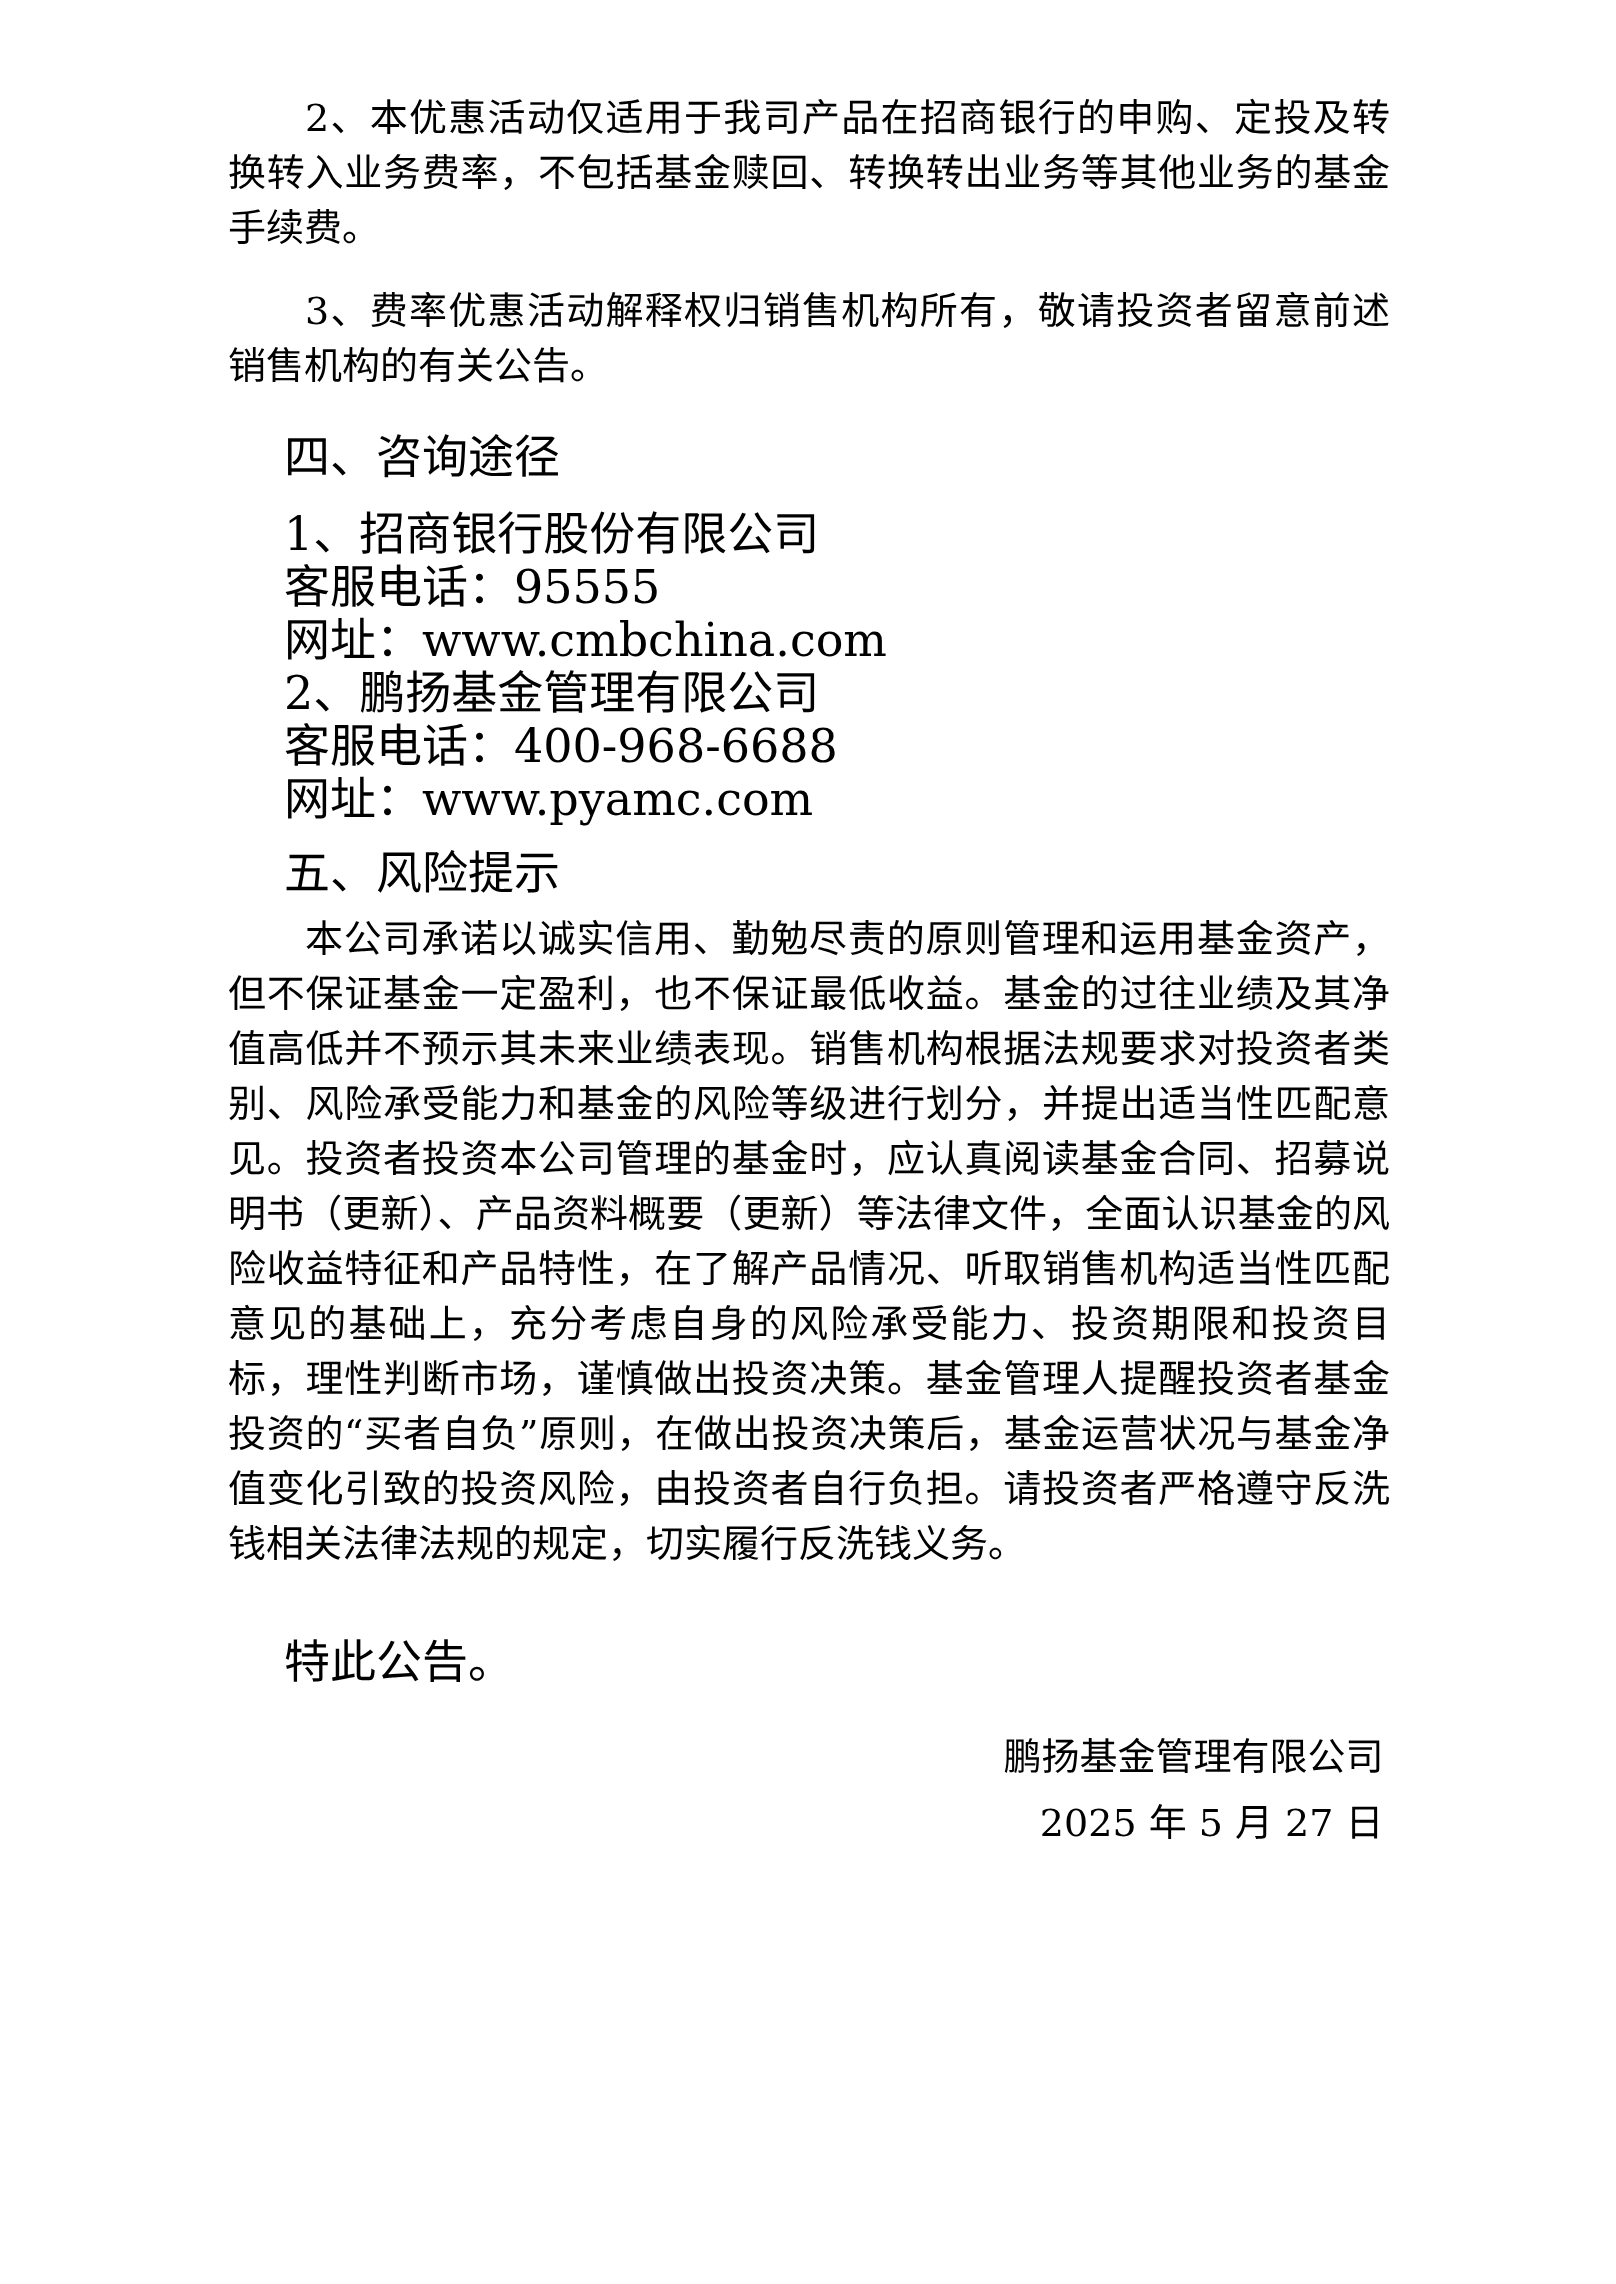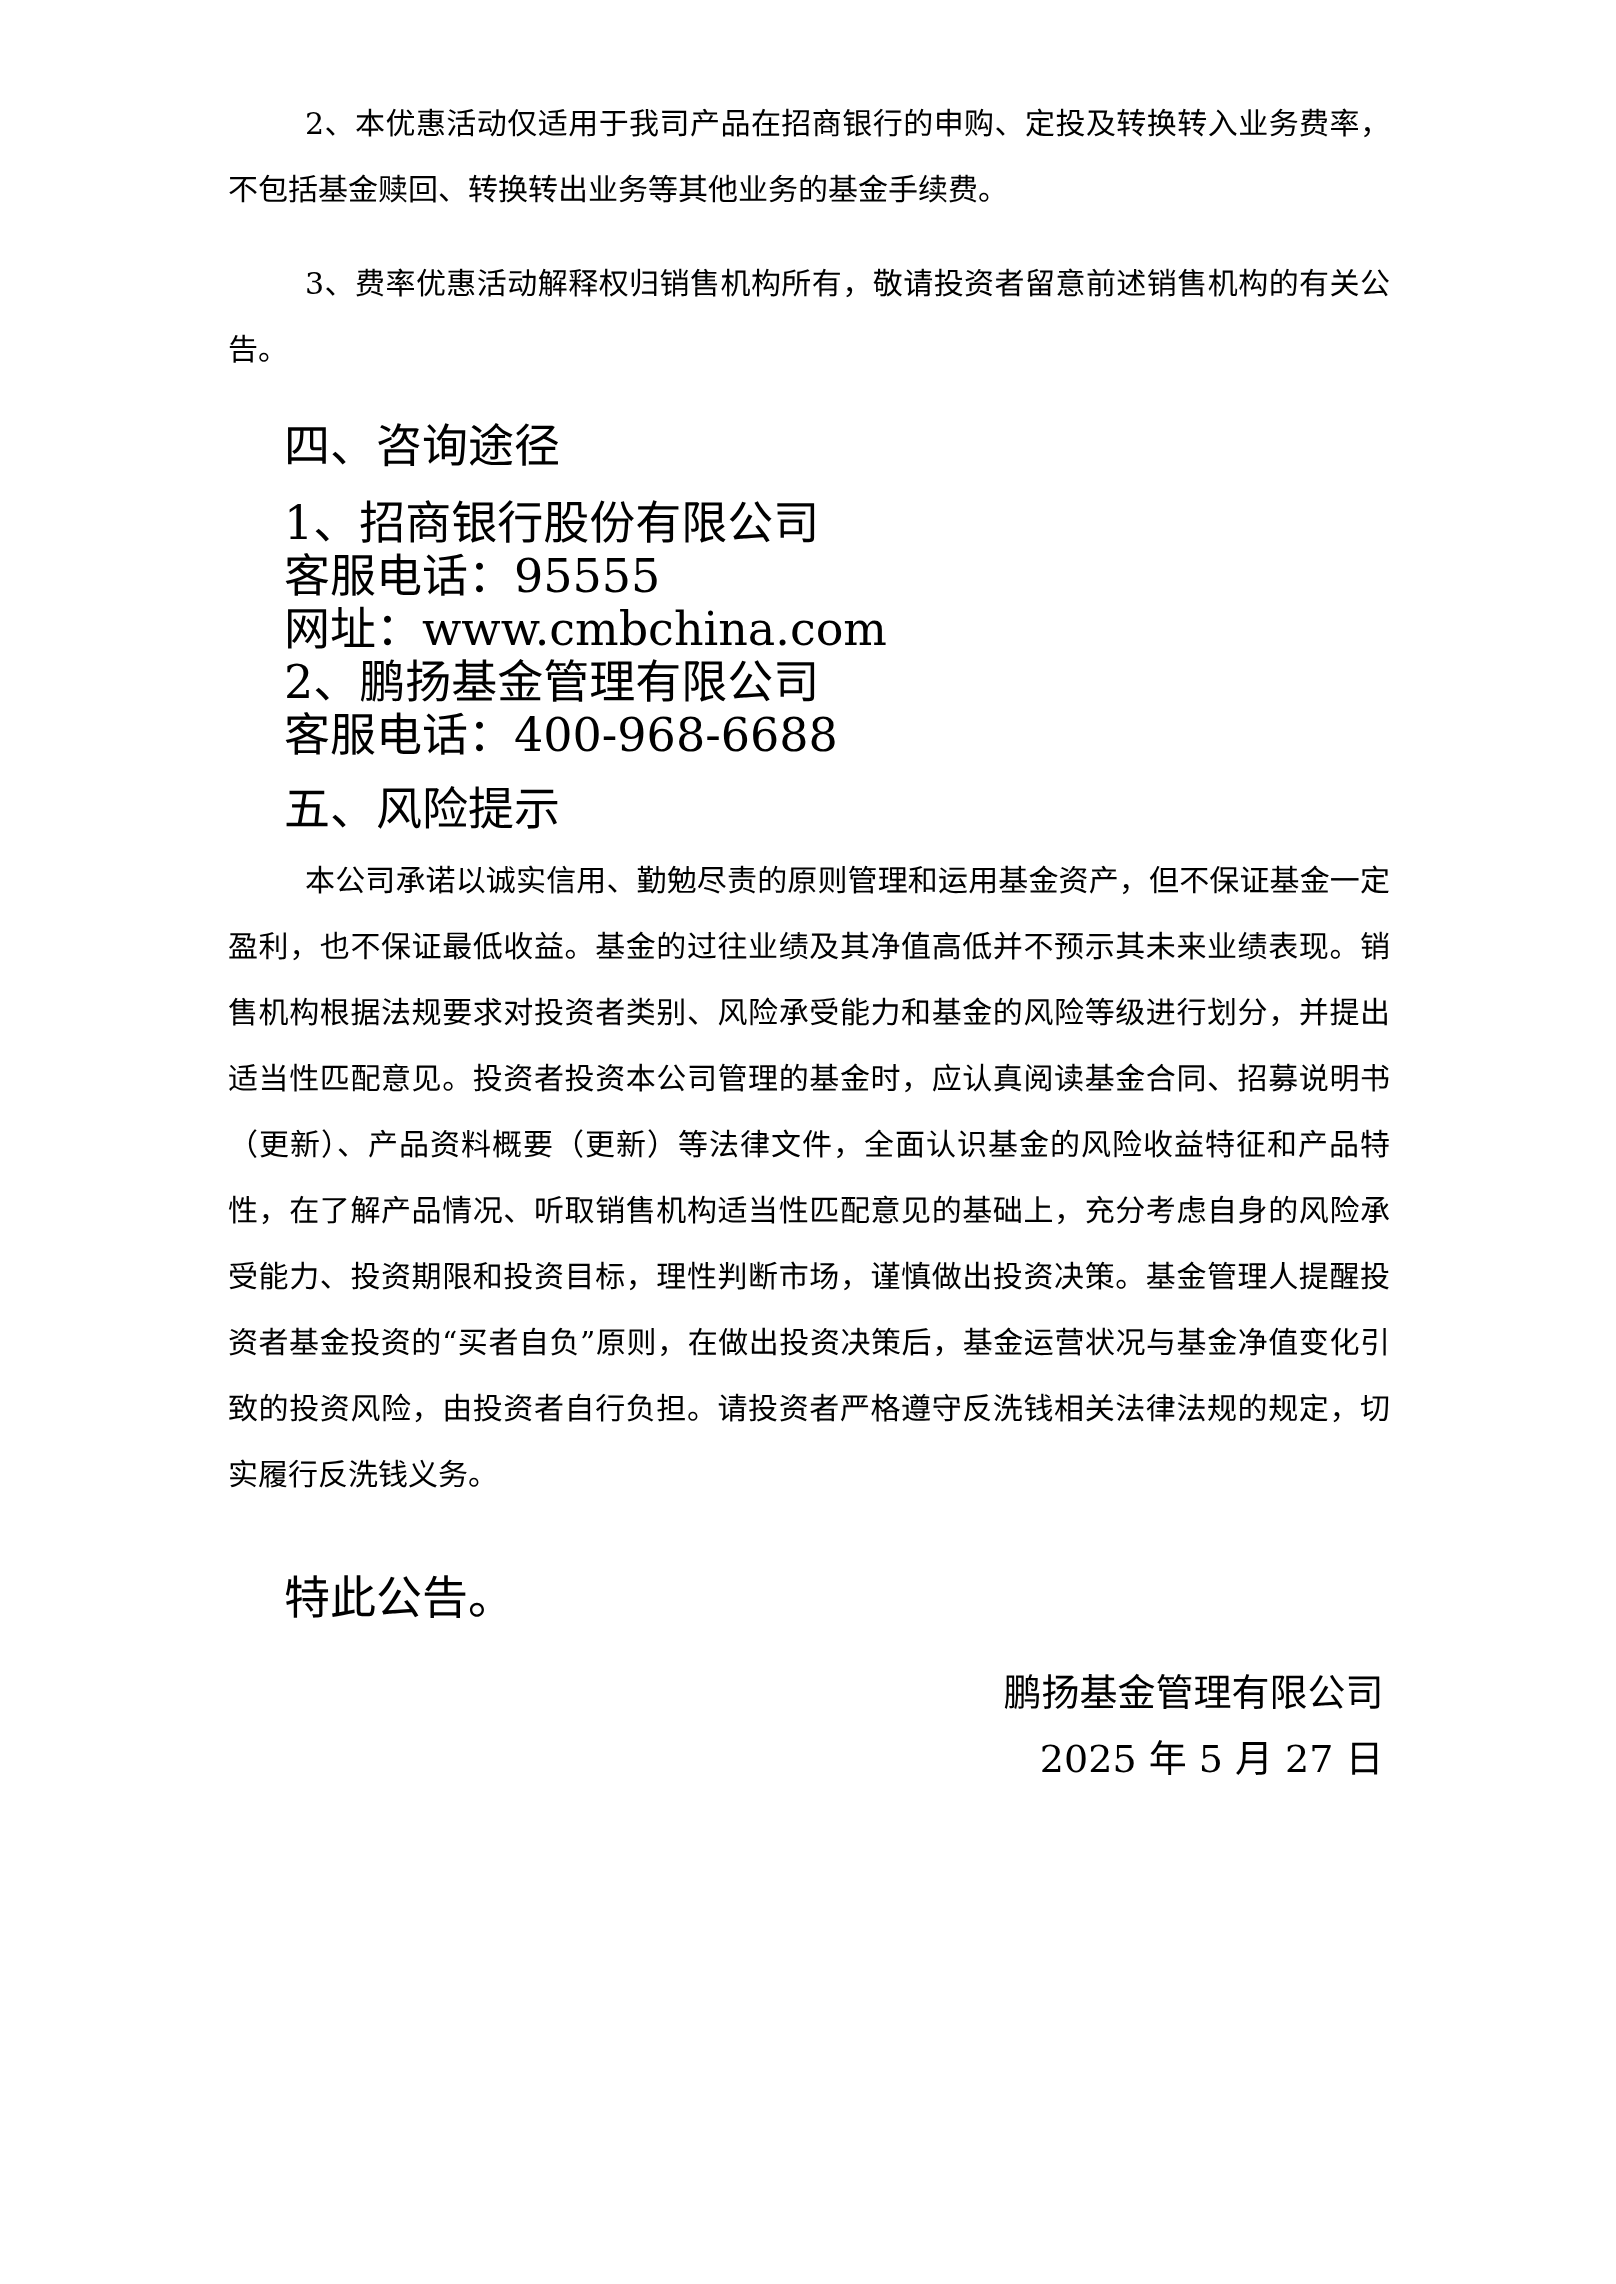--- a/index.html
+++ b/index.html
@@ -26,22 +26,22 @@
   
   .doc-body {
     position: absolute;
     left: 228px;
     top: 91px;
     width: 1162px;
   }
 
   
   .para {
-    font-size: 30px;
-    line-height: 66px;
+    font-size: 38px;
+    line-height: 55px;
     margin: 0 0 16.3px 0;
     text-align: justify;
     text-justify: inter-ideograph;
     letter-spacing: 0;
     word-break: break-all;
   }
   
   .para.indent {
     text-indent: 77px;
   }
@@ -109,20 +109,23 @@
       <span>客服电话：</span><span class="latin">95555</span>
     </p>
     <p class="line tight">
       <span>网址：</span><span class="latin">www.cmbchina.com</span>
     </p>
 
     <p class="line tight">2、鹏扬基金管理有限公司</p>
     <p class="line tight">
       <span>客服电话：</span><span class="latin">400-968-6688</span>
     </p>
+    <p class="line tight">
+      <span>网址：</span><span class="latin">www.pyamc.com</span>
+    </p>
 
     <div class="gap-md"></div>
 
     <p class="line">五、风险提示</p>
 
     <div class="gap-sm"></div>
 
     <p class="para indent">本公司承诺以诚实信用、勤勉尽责的原则管理和运用基金资产，但不保证基金一定盈利，也不保证最低收益。基金的过往业绩及其净值高低并不预示其未来业绩表现。销售机构根据法规要求对投资者类别、风险承受能力和基金的风险等级进行划分，并提出适当性匹配意见。投资者投资本公司管理的基金时，应认真阅读基金合同、招募说明书（更新）、产品资料概要（更新）等法律文件，全面认识基金的风险收益特征和产品特性，在了解产品情况、听取销售机构适当性匹配意见的基础上，充分考虑自身的风险承受能力、投资期限和投资目标，理性判断市场，谨慎做出投资决策。基金管理人提醒投资者基金投资的“买者自负”原则，在做出投资决策后，基金运营状况与基金净值变化引致的投资风险，由投资者自行负担。请投资者严格遵守反洗钱相关法律法规的规定，切实履行反洗钱义务。</p>
 
     <div class="gap-lg"></div>

